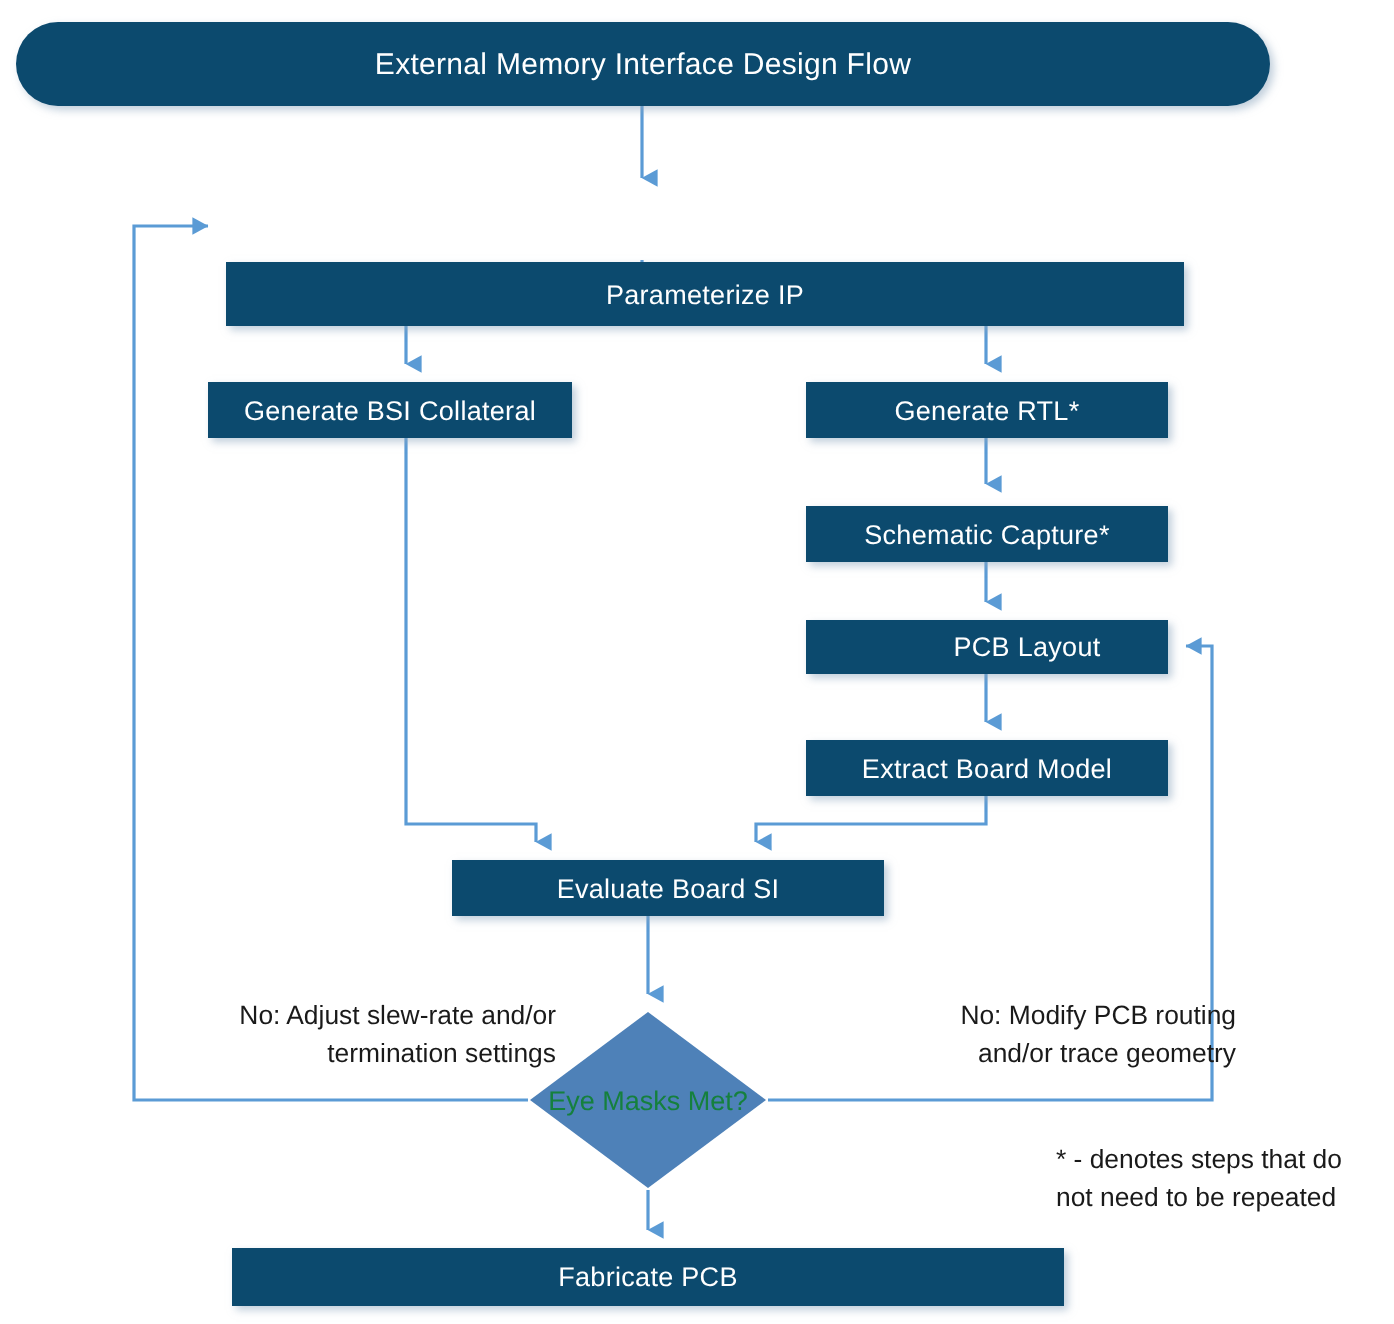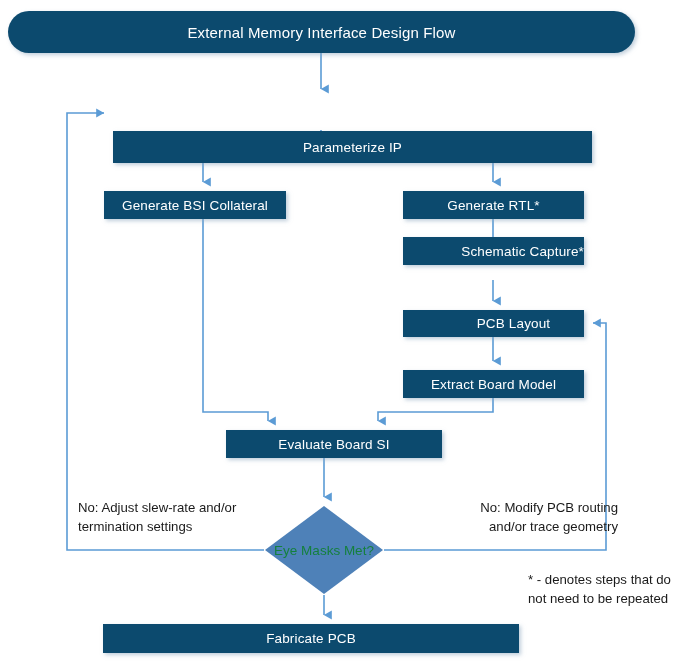--- a/index.html
+++ b/index.html
@@ -61,21 +61,21 @@
     pointer-events: none;
   }
   .annot {
     position: absolute;
     color: #1a1a1a;
     font-size: 13.2px;
     line-height: 1.45;
     z-index: 4;
     white-space: pre-line;
   }
-  .annot.center { text-align: left; }
+  .annot.center { text-align: right; }
   .annot.left { text-align: left; }
 </style>
 </head>
 <body>
 
 <div id="canvas">
 
   <svg id="edges" viewBox="0 0 697 662" width="697" height="662">
     <defs>
       <marker id="arrowDown" markerWidth="10" markerHeight="10" refX="5" refY="8.4" orient="auto" markerUnits="userSpaceOnUse">
@@ -124,21 +124,21 @@
   </div>
 
   <div class="node" style="left:104px; top:191px; width:182px; height:28px;">
     <span>Generate BSI Collateral</span>
   </div>
 
   <div class="node" style="left:403px; top:191px; width:181px; height:28px;">
     <span>Generate RTL*</span>
   </div>
 
-  <div class="node" style="left:403px; top:237px; width:181px; height:28px;justify-content:flex-end;">
+  <div class="node" style="left:403px; top:253px; width:181px; height:28px;">
     <span>Schematic Capture*</span>
   </div>
 
   <div class="node" style="left:403px; top:310px; width:181px; height:27px;padding-left:40px;">
     <span>PCB Layout</span>
   </div>
 
   <div class="node" style="left:403px; top:370px; width:181px; height:28px;">
     <span>Extract Board Model</span>
   </div>
@@ -147,21 +147,21 @@
     <span>Evaluate Board SI</span>
   </div>
 
   <div class="diamond-wrap" style="left:264px; top:505px; width:120px; height:90px;">
     <svg width="120" height="90" viewBox="0 0 120 90">
       <polygon points="60,1 119,45 60,89 1,45" fill="#4E81B8"></polygon>
     </svg>
     <div class="diamond-label">Eye Masks Met?</div>
   </div>
 
-  <div class="node" style="left:103px; top:624px; width:416px; height:29px;">
+  <div class="node" style="left:116px; top:624px; width:416px; height:29px;">
     <span>Fabricate PCB</span>
   </div>
 
   <div class="annot center" style="left:78px; top:498px; width:200px;">No: Adjust slew-rate and/or
 termination settings</div>
 
   <div class="annot left" style="left:418px; top:498px; width:200px;text-align:right;">No: Modify PCB routing
 and/or trace geometry</div>
 
   <div class="annot left" style="left:528px; top:570px; width:180px;">* - denotes steps that do

